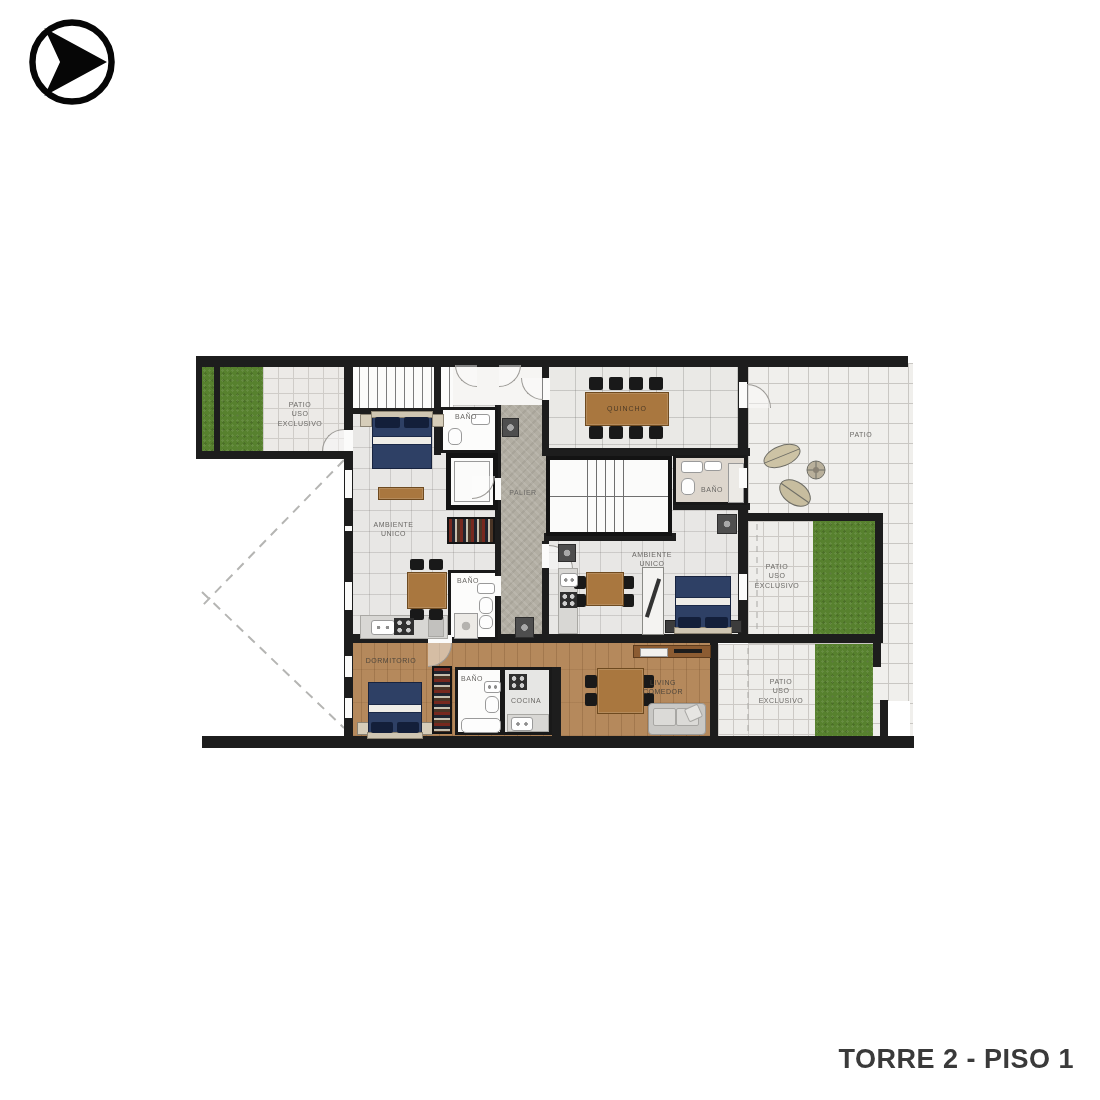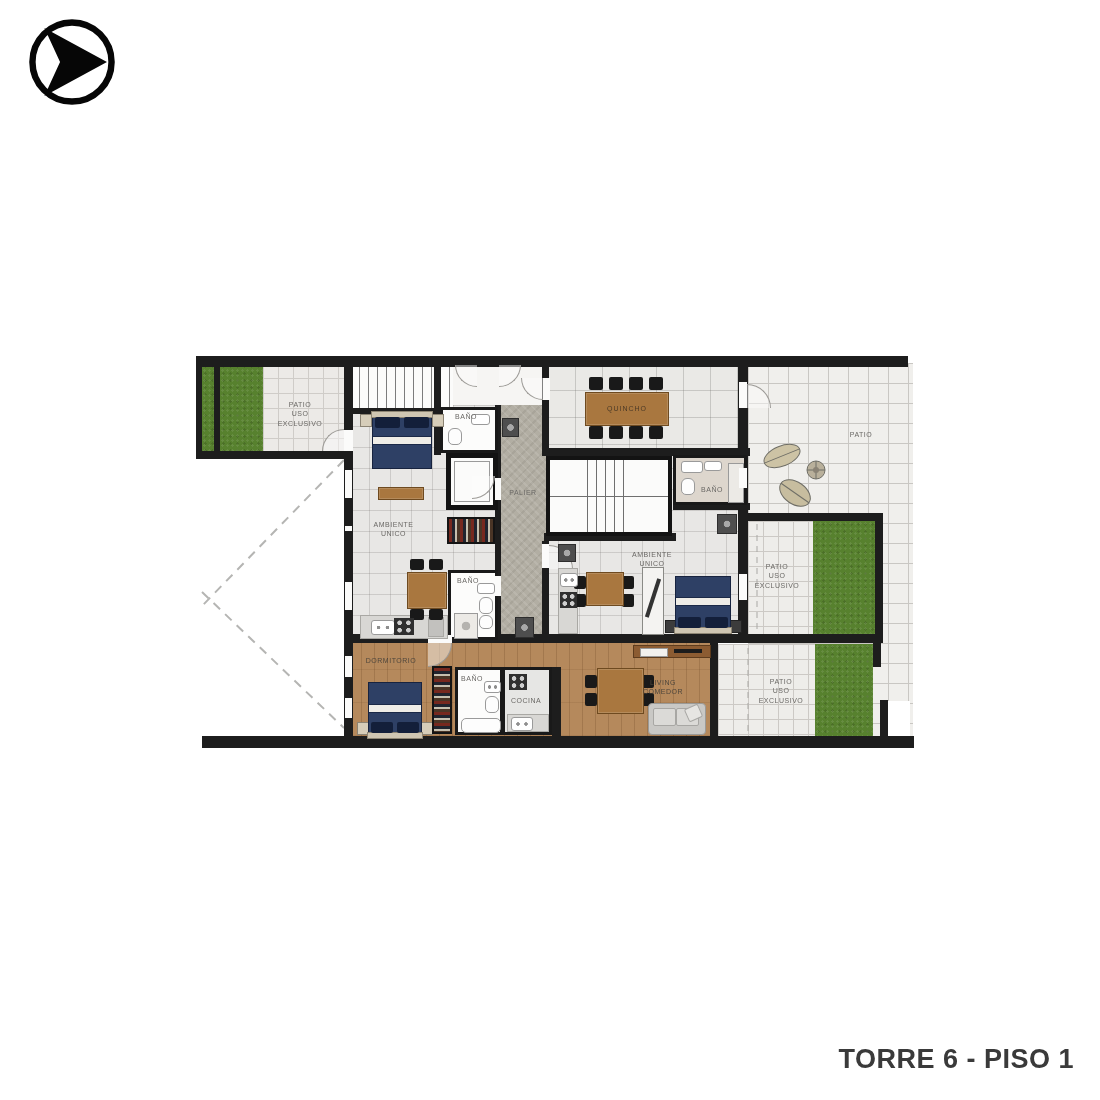--- a/index.html
+++ b/index.html
@@ -303,13 +303,13 @@
   <div class="room-label on-wood" style="left:163px;top:308px;width:64px;">DORMITORIO</div>
   <div class="room-label" style="left:259px;top:326px;width:34px;">BAÑO</div>
   <div class="room-label" style="left:308px;top:348px;width:44px;">COCINA</div>
   <div class="room-label on-wood" style="left:432px;top:330px;width:70px;">LIVING
 COMEDOR</div>
   <div class="room-label" style="left:550px;top:329px;width:70px;">PATIO
 USO
 EXCLUSIVO</div>
 </div>
 
-<div class="footer-title">TORRE 6 - PISO 1</div>
+<div class="footer-title">TORRE 2 - PISO 1</div>
 
 </body></html>

